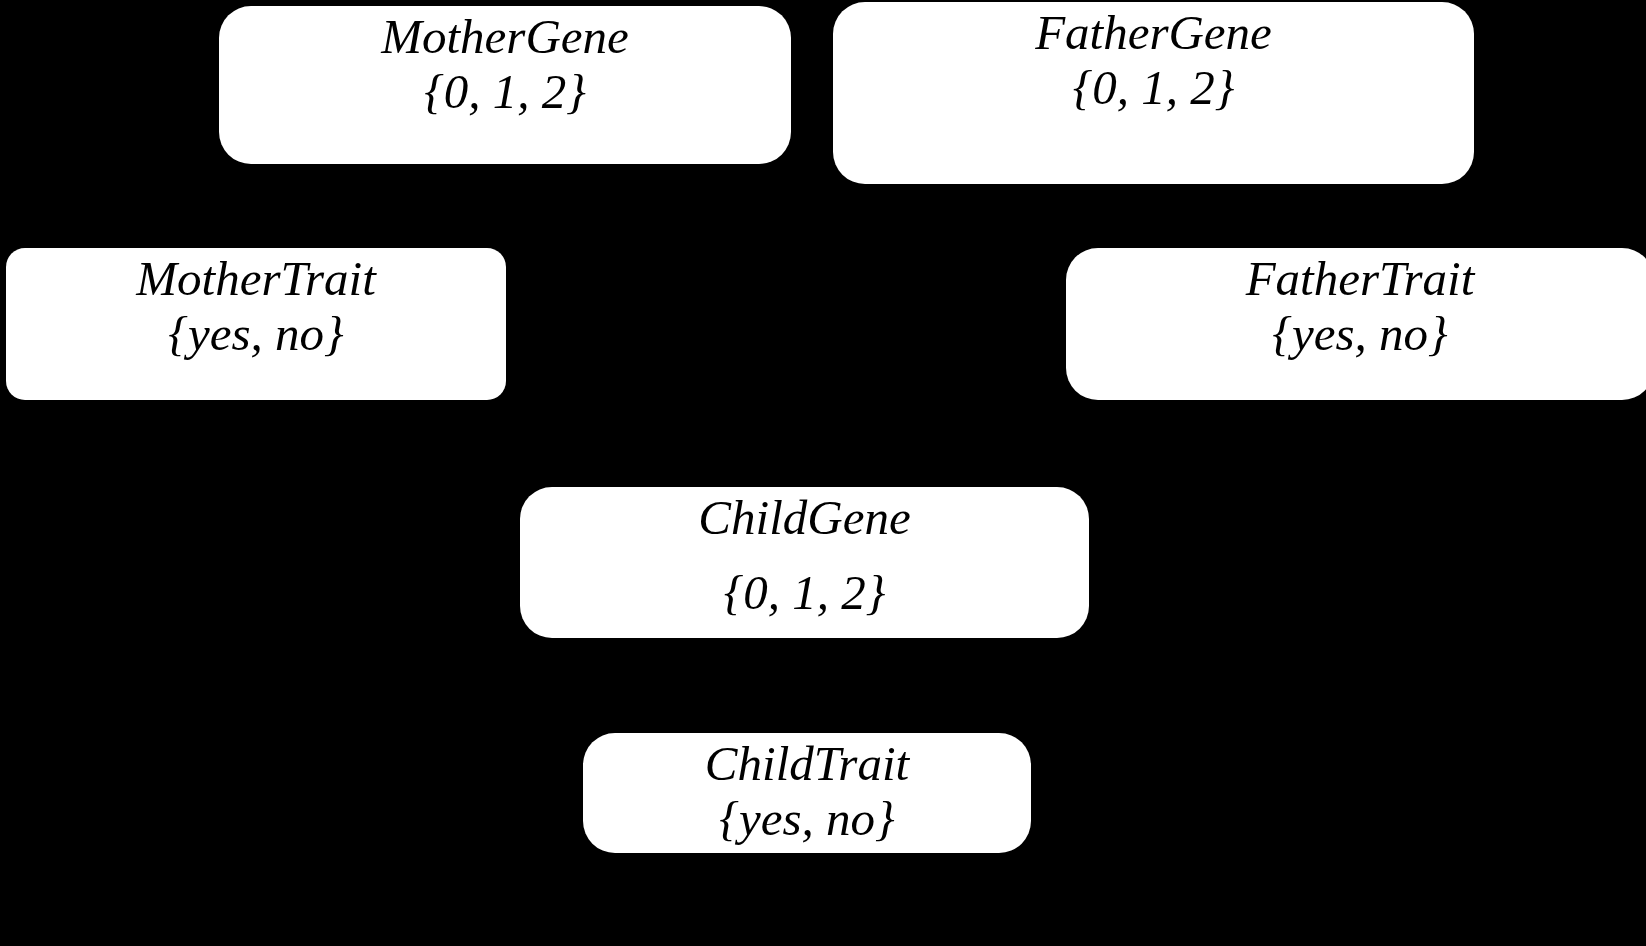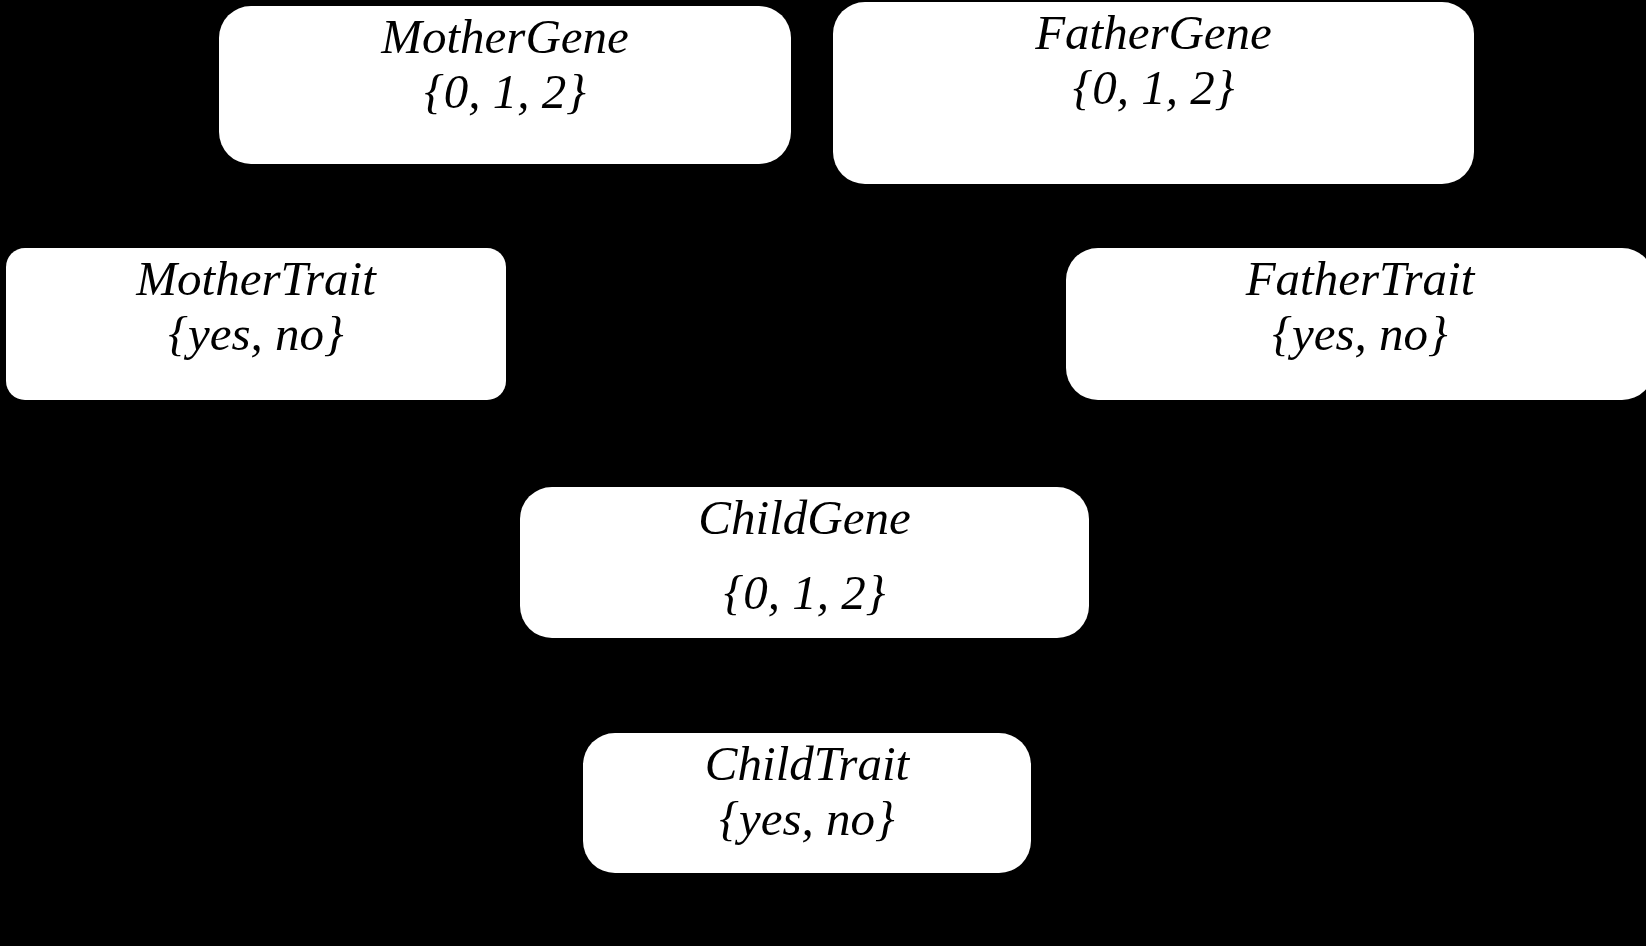--- a/index.html
+++ b/index.html
@@ -39,21 +39,21 @@
     font-size: 49px;
     white-space: nowrap;
   }
 
   
   #node-mother-gene  { left: 219px;  top: 6px;   width: 572px; height: 158px; }
   #node-father-gene  { left: 833px;  top: 2px;   width: 641px; height: 182px; }
   #node-mother-trait { left: 6px;    top: 248px; width: 500px; height: 152px; border-radius: 19px; }
   #node-father-trait { left: 1066px; top: 248px; width: 588px; height: 152px; }
   #node-child-gene   { left: 520px;  top: 487px; width: 569px; height: 151px; gap: 20px; }
-  #node-child-trait  { left: 583px;  top: 733px; width: 448px; height: 140px; }
+  #node-child-trait  { left: 583px;  top: 733px; width: 448px; height: 120px; }
 </style>
 </head>
 <body>
 
 <div id="canvas">
 
   <div class="node" id="node-mother-gene">
     <div class="node-label">MotherGene</div>
     <div class="node-domain">{0, 1, 2}</div>
   </div>

